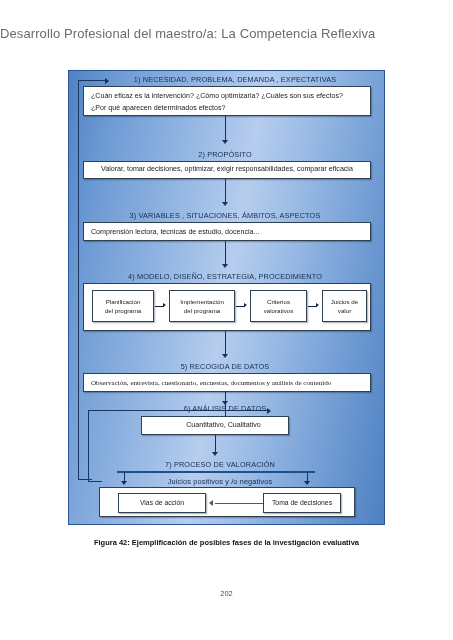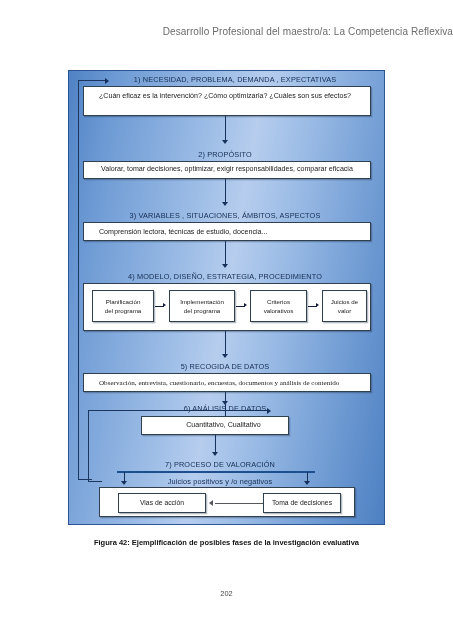--- a/index.html
+++ b/index.html
@@ -7,22 +7,22 @@
     width:453px;height:640px;
     background:#ffffff;
     font-family:"Liberation Sans", sans-serif;
     overflow:hidden;
     position:relative;
   }
 
   
   .page-header{
     position:absolute;top:26px;left:0;right:0;
-    text-align:right;
-    font-size:10px;
+    text-align:left;
+    font-size:13px;
     color:#6b6b6b;
     letter-spacing:.1px;
   }
 
   
   .panel{
     position:absolute;
     left:68px;top:70px;
     width:317px;height:455px;
     border:1.4px solid #2b5597;
@@ -56,21 +56,21 @@
     border:1px solid #31404f;
     box-sizing:border-box;
     box-shadow:1.3px 1.3px 0 rgba(20,35,60,.30);
   }
   .wbox .tx{
     display:block;
     font-size:7.1px;
     color:#1a1a1a;
     line-height:11.5px;
   }
-  .wbox.pad{padding:4px 15px;}
+  .wbox.pad{padding:4px 7px;}
 
   .ctr{display:flex;align-items:center;justify-content:center;text-align:left;}
 
   
   .subbox{
     position:absolute;
     background:#ffffff;
     border:1px solid #31404f;
     box-sizing:border-box;
     box-shadow:1.3px 1.3px 0 rgba(20,35,60,.30);
@@ -148,20 +148,21 @@
 
     <div class="fb" style="left:19px;top:339px;width:1.2px;height:72px;"></div>
     <div class="fb" style="left:19px;top:409.8px;width:14px;height:1.2px;"></div>
     <div class="fb" style="left:19px;top:339px;width:180px;height:1.2px;"></div>
     <div class="arrow-right" style="left:198px;top:336.6px;"></div>
 
     <div class="sec-title" style="left:46px;top:4px;width:240px;">1)   NECESIDAD, PROBLEMA, DEMANDA , EXPECTATIVAS</div>
 
     <div class="wbox pad" style="left:14px;top:15px;width:288px;height:30px;">
       <span class="tx">¿Cuán eficaz es la intervención? ¿Cómo optimizarla? ¿Cuáles son sus efectos?</span>
+      <span class="tx">¿Por qué aparecen determinados efectos?</span>
     </div>
 
     <div class="vline" style="left:156px;top:45px;height:25px;"></div>
     <div class="arrow-down" style="left:153px;top:69px;"></div>
 
     <div class="sec-title" style="left:56px;top:79px;width:200px;">2) PROPÓSITO</div>
 
     <div class="wbox pad ctr" style="left:14px;top:90px;width:288px;height:18px;">
       <span class="tx">Valorar, tomar decisiones, optimizar, exigir responsabilidades, comparar eficacia</span>
     </div>

